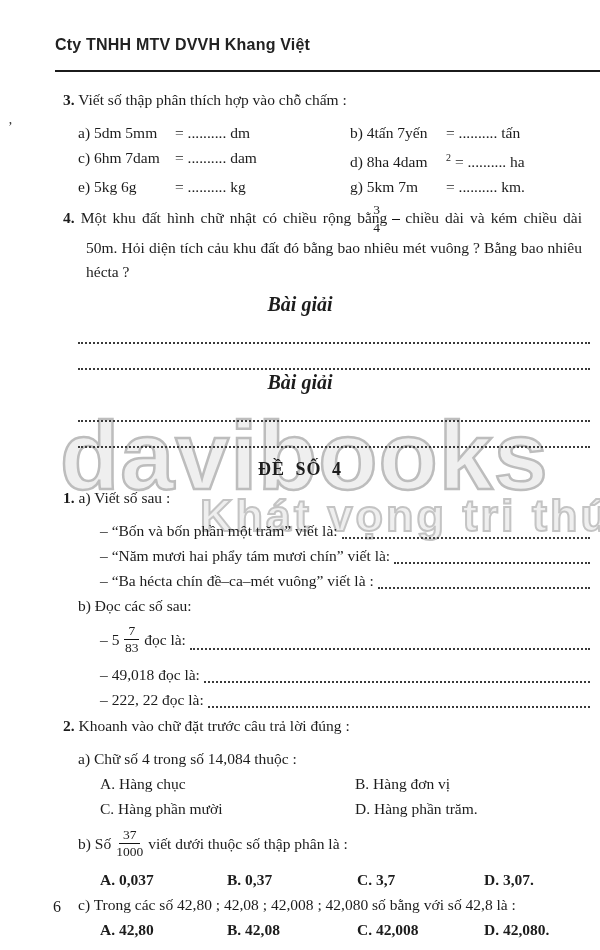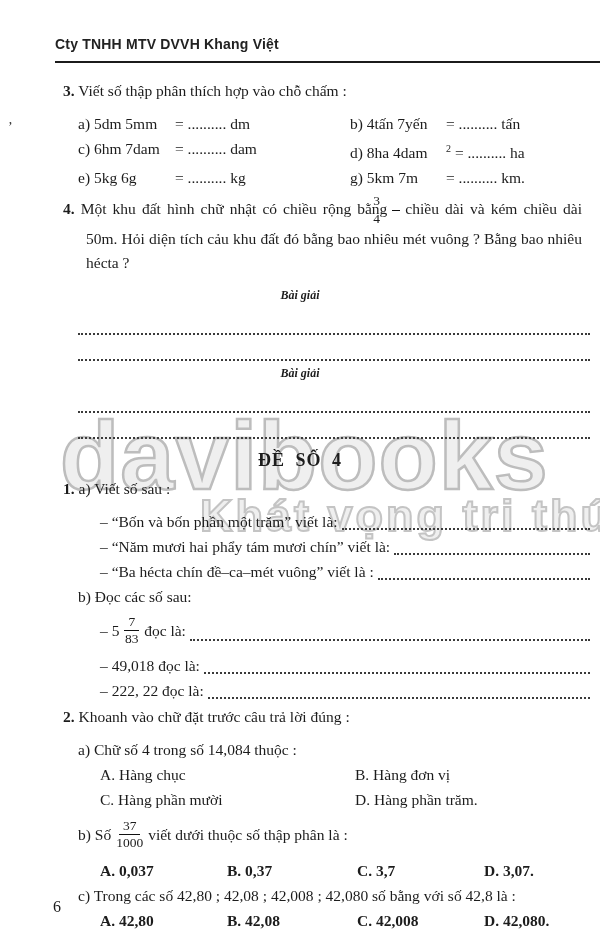--- a/index.html
+++ b/index.html
@@ -4,43 +4,43 @@
 <style>
   html,body{margin:0;padding:0;background:#888;}
   .page{
     position:relative;width:600px;height:950px;background:#ffffff;
     font-family:"Liberation Serif",serif;color:#1c1c1c;font-size:15.5px;
     overflow:hidden;margin:0 auto;
   }
   
   .header{
     margin:36px 0 0 55px;width:545px;border-bottom:2.5px solid #1b1b1b;
-    padding-bottom:9px;font-family:"Liberation Sans",sans-serif;
-    font-size:14px;font-weight:600;color:#222;letter-spacing:.2px;
+    padding-bottom:16px;font-family:"Liberation Sans",sans-serif;
+    font-size:16px;font-weight:600;color:#222;letter-spacing:.2px;
   }
   .content{position:relative;z-index:1;padding:8px 10px 0 55px;}
   .qnum{font-weight:bold;}
   .qpara{padding-left:23px;text-indent:-23px;text-align:justify;line-height:24px;margin:8px;}
   .sub{padding-left:23px;line-height:25px;}
   
   .q3rows{padding-left:23px;}
   .q3row{display:flex;line-height:25px;}
   .q3cell{width:272px;white-space:nowrap;}
   .q3cell.rcell{flex:1;}
   .mlabel{display:inline-block;width:97px;}
   .mlabel2{display:inline-block;width:96px;}
   sup{font-size:10px;}
   
   .frac{display:inline-flex;flex-direction:column;align-items:center;
     vertical-align:middle;line-height:1.1;margin:0 5px;font-size:13.5px;}
   .frac .num{padding:0 4px 1px;border-bottom:1.5px solid #111;}
   .frac .den{padding-top:1px;}
   
   .solution{font-weight:bold;font-style:italic;text-align:center;
-    margin-right:45px;font-size:12px;line-height:24px;margin-top:0;margin-bottom:0;}
+    margin-right:45px;font-size:20px;line-height:24px;margin-top:0;margin-bottom:0;}
   .answers{margin-left:23px;margin-top:2px;}
   .ansline{height:24px;border-bottom:2.5px dotted #3a3a3a;}
   
   .exam-title{font-weight:bold;text-align:center;margin-right:45px;
     font-size:18px;line-height:26px;margin-top:8px;letter-spacing:1px;word-spacing:5px;}
   
   .dash-item{display:flex;align-items:flex-start;padding-left:45px;line-height:25px;}
   .dash-item .txt{white-space:nowrap;}
   .leader{flex:1 1 auto;border-bottom:2px dotted #3a3a3a;height:19px;margin-left:4px;min-width:20px;}
   .bfrac-row{display:flex;align-items:center;padding-left:45px;height:44px;}

